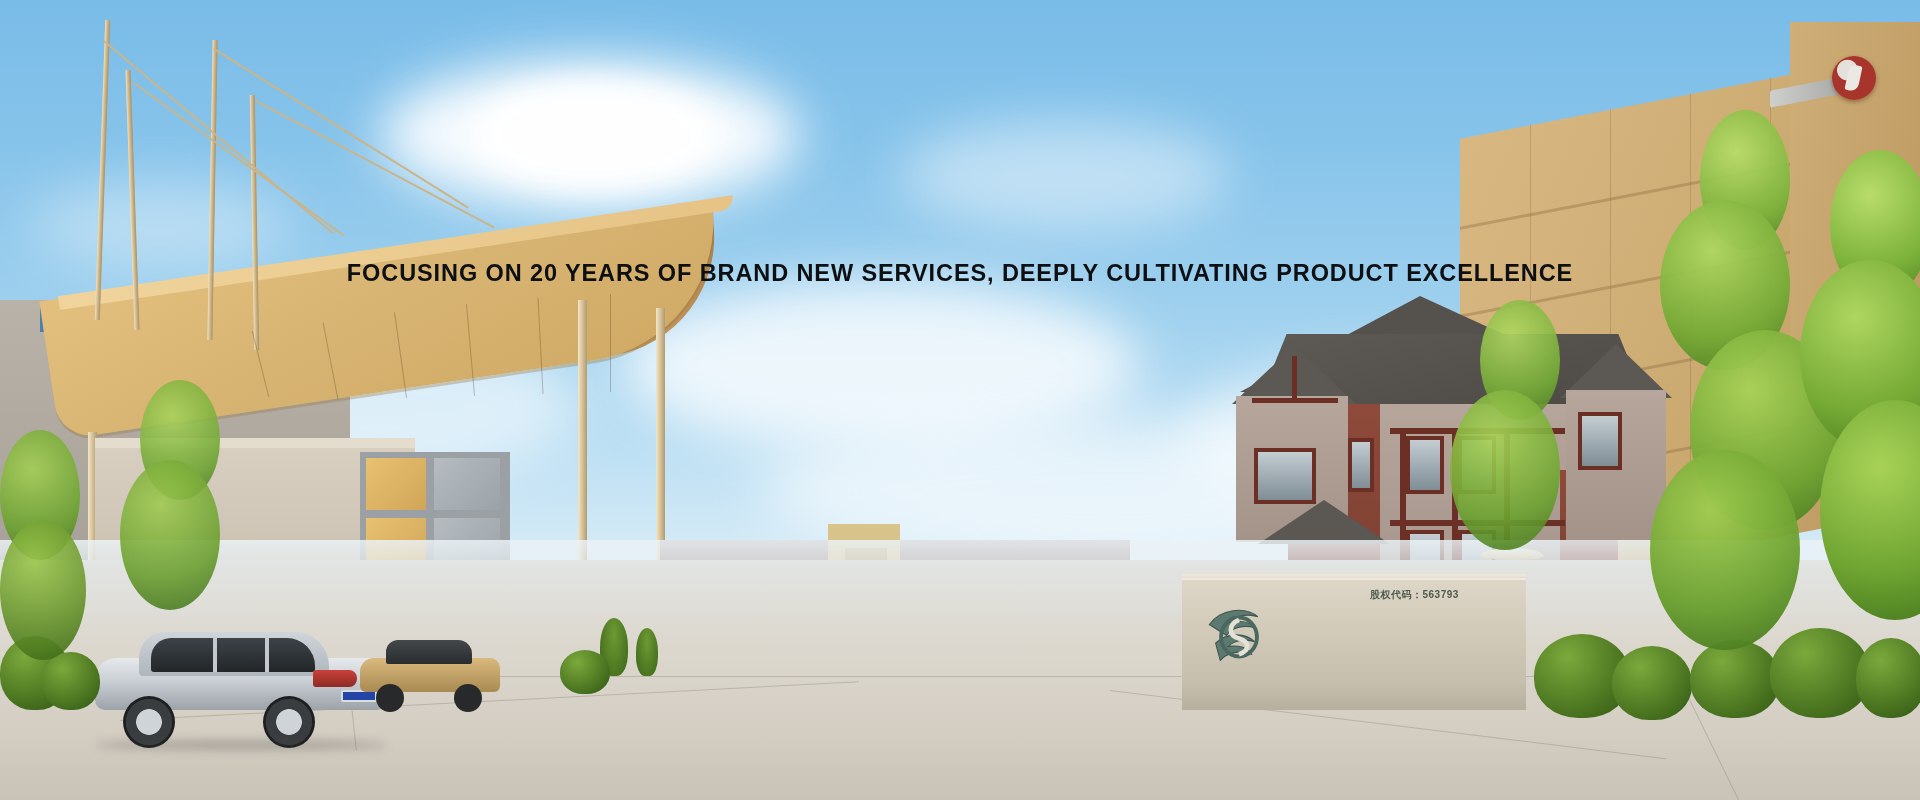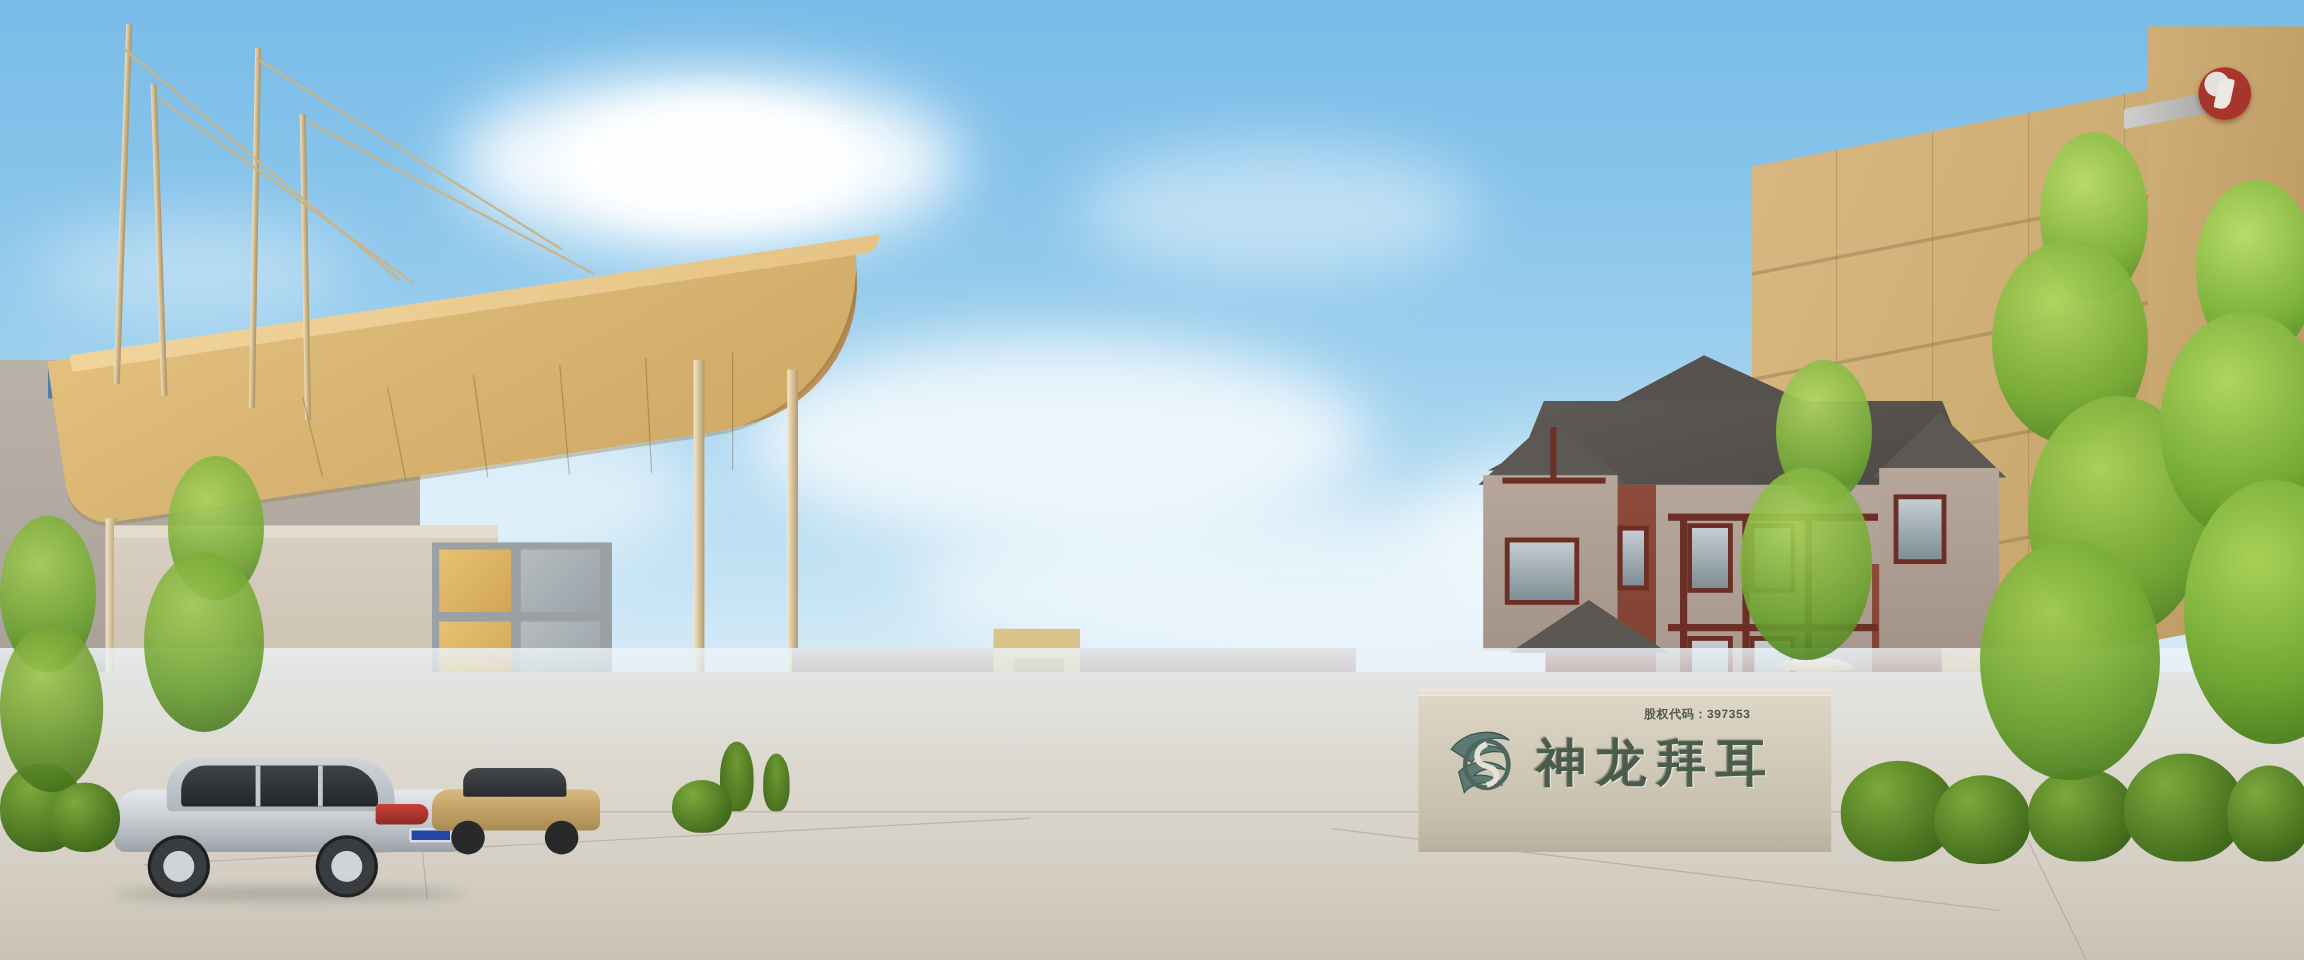--- a/index.html
+++ b/index.html
@@ -494,22 +494,21 @@
   <div class="blk sign-wall-top"></div>
   <div class="blk sign-wall"></div>
   <svg class="blk sign-dragon" viewBox="0 0 100 100">
     <g fill="#5d7a72" stroke="#3e564f" stroke-width="1.4">
       <path d="M12 34 C26 14, 58 10, 74 24 C62 20, 44 22, 36 32 C48 28, 64 30, 70 38 C56 34, 40 38, 34 48 Z"></path>
       <path d="M20 58 C34 44, 58 44, 70 56 C60 52, 44 54, 36 62 C50 60, 62 64, 66 72 C52 66, 34 70, 26 80 Z"></path>
       <ellipse cx="50" cy="50" rx="23" ry="25" fill="none" stroke="#4a6760" stroke-width="5"></ellipse>
       <path d="M50 28 C36 34, 36 48, 50 52 C64 56, 64 68, 50 72" fill="none" stroke="#e4e1d6" stroke-width="6"></path>
     </g>
   </svg>
-  <div class="sign-stock">股权代码：397353</div>
-  <div class="sign-name">神龙拜耳</div>
+  <div class="sign-stock">股权代码：563793</div>
 
   <div class="blk" style="left:95px; top:622px; width:292px; height:110px;">
     <div style="position:absolute;left:0;top:36px;width:292px;height:52px;background:linear-gradient(to bottom,#e6e9ec 0%,#cdd2d7 40%,#9ba2a8 100%);border-radius:22px 16px 10px 10px;"></div>
     <div style="position:absolute;left:44px;top:10px;width:190px;height:44px;background:linear-gradient(to bottom,#cfd5da,#aeb5bb);border-radius:26px 34px 4px 4px;"></div>
     <div style="position:absolute;left:56px;top:16px;width:164px;height:34px;background:linear-gradient(to bottom,#3c4348,#222629);border-radius:20px 28px 3px 3px;"></div>
     <div style="position:absolute;left:118px;top:16px;width:4px;height:34px;background:#c3c9ce;"></div>
     <div style="position:absolute;left:170px;top:16px;width:4px;height:34px;background:#c3c9ce;"></div>
     <div style="position:absolute;left:218px;top:48px;width:44px;height:17px;background:linear-gradient(to bottom,#c9413a,#8e2a24);border-radius:4px 8px 8px 3px;"></div>
     <div style="position:absolute;left:246px;top:68px;width:36px;height:12px;background:#2346a6;border:2px solid #d8dde1;border-radius:2px;"></div>
     <div style="position:absolute;left:28px;top:74px;width:52px;height:52px;border-radius:50%;background:radial-gradient(circle,#cfd4d8 0 34%,#3a3d40 36% 62%,#1d1f21 64% 100%);"></div>
@@ -553,14 +552,15 @@
   </div>
   <div class="tree" style="left:120px; top:380px; width:120px; height:260px;">
     <div class="foliage" style="left:20px; top:0px;  width:80px;  height:120px; background:radial-gradient(circle at 40% 30%,#a9d35c,#6fa532 60%,#43751e 100%); opacity:.88;"></div>
     <div class="foliage" style="left:0px;  top:80px; width:100px; height:150px; background:radial-gradient(circle at 40% 30%,#9fca51,#679c2c 60%,#3c6c19 100%); opacity:.88;"></div>
   </div>
   <div class="tree" style="left:0px; top:430px; width:90px; height:230px;">
     <div class="foliage" style="left:0px; top:0px;  width:80px; height:130px; background:radial-gradient(circle at 40% 30%,#a4ce55,#6aa02f 60%,#3f7019 100%); opacity:.9;"></div>
     <div class="foliage" style="left:0px; top:90px; width:86px; height:140px; background:radial-gradient(circle at 40% 30%,#9bc64c,#628f28 60%,#396615 100%); opacity:.9;"></div>
   </div>
 
+  <div class="subhead">FOCUSING ON 20 YEARS OF BRAND NEW SERVICES, DEEPLY CULTIVATING PRODUCT EXCELLENCE</div>
 
 </div>
 
 </body></html>

